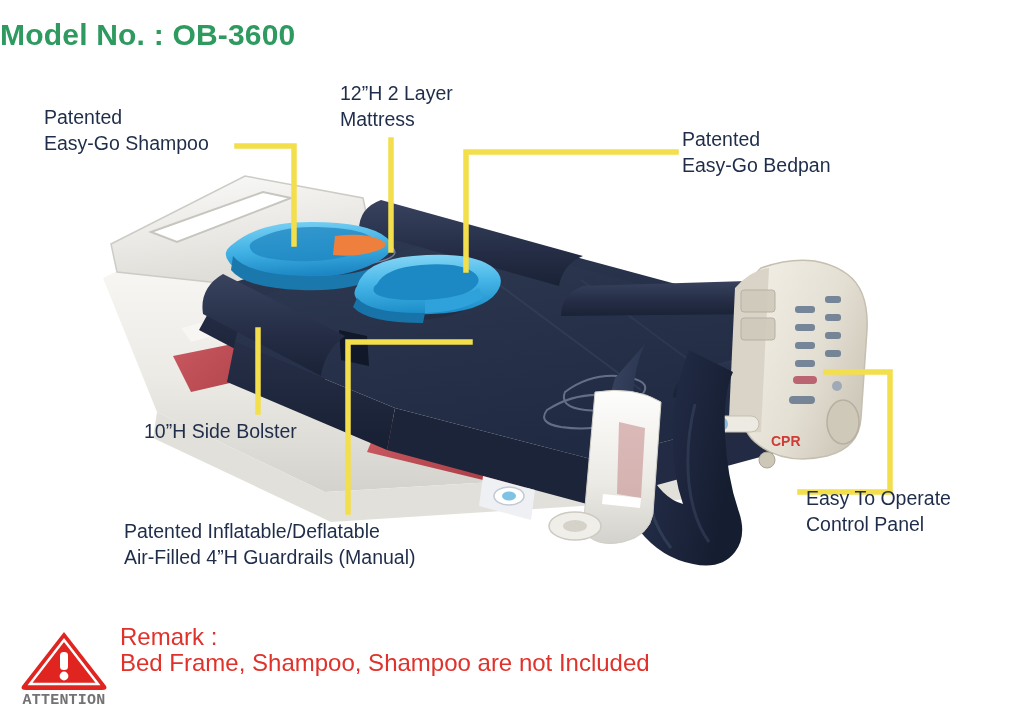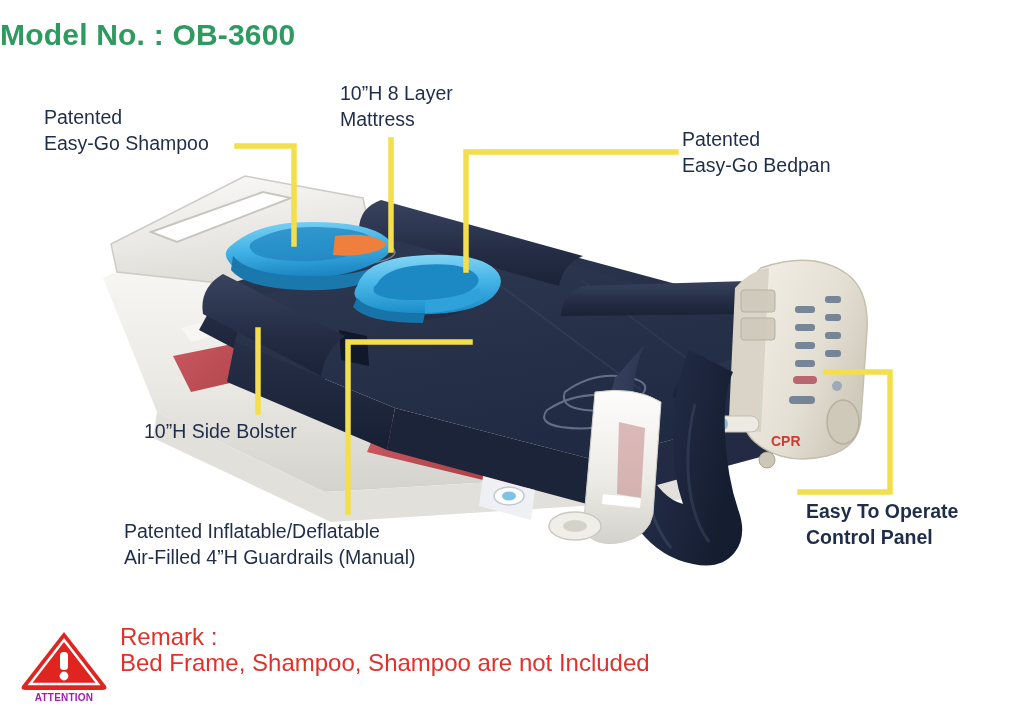--- a/index.html
+++ b/index.html
@@ -27,39 +27,40 @@
     font-size:19.5px;
     line-height:26px;
     color:#1f2d4a;
     white-space:pre-line;
   }
   .label.l-shampoo{left:44px;top:104px;}
   .label.l-mattress{left:340px;top:80px;}
   .label.l-bedpan{left:682px;top:126px;}
   .label.l-bolster{left:128px;top:418px;margin-left:16px;}
   .label.l-guardrail{left:124px;top:518px;}
-  .label.l-control{left:806px;top:498px;font-weight:bold;}
+  .label.l-control{left:806px;top:485px;}
 
   
   .leaders{position:absolute;left:0;top:0;width:1024px;height:724px;pointer-events:none;}
 
   
   .photo{position:absolute;left:95px;top:160px;width:860px;height:450px;}
   .photo svg{position:absolute;left:0;top:0;}
 
   
   .footer{
     position:absolute;left:0;right:0;bottom:14px;height:92px;
   }
   .attention{
     position:absolute;left:14px;top:10px;width:100px;text-align:center;
   }
   .attention .word{
-    font-size:10px;font-weight:bold;color:#a21caf;letter-spacing:.2px;
+    font-size:15px;font-weight:bold;color:#737373;letter-spacing:.2px;
     margin-top:-2px;
+    font-family:Liberation Mono, monospace;
   }
   .remark-text{
     position:absolute;left:120px;top:6px;right:6px;
     font-size:24px;line-height:25.5px;
   }
   .remark-red{color:#e0312a;}
   .remark-dark{color:#22304d;}
 </style>
 </head>
 <body>
@@ -261,21 +262,21 @@
       <path d="M258 412 L258 330"></path>
 
       <path d="M348 512 L348 342 L470 342"></path>
 
       <path d="M800 492 L890 492 L890 372 L826 372"></path>
     </g>
   </svg>
 
   <div class="label l-shampoo">Patented
 Easy-Go Shampoo</div>
-  <div class="label l-mattress">10”H 8 Layer
+  <div class="label l-mattress">12”H 2 Layer
 Mattress</div>
   <div class="label l-bedpan">Patented
 Easy-Go Bedpan</div>
   <div class="label l-bolster">10”H Side Bolster</div>
   <div class="label l-guardrail">Patented Inflatable/Deflatable
 Air-Filled 4”H Guardrails (Manual)</div>
   <div class="label l-control">Easy To Operate
 Control Panel</div>
 
   <div class="footer">

